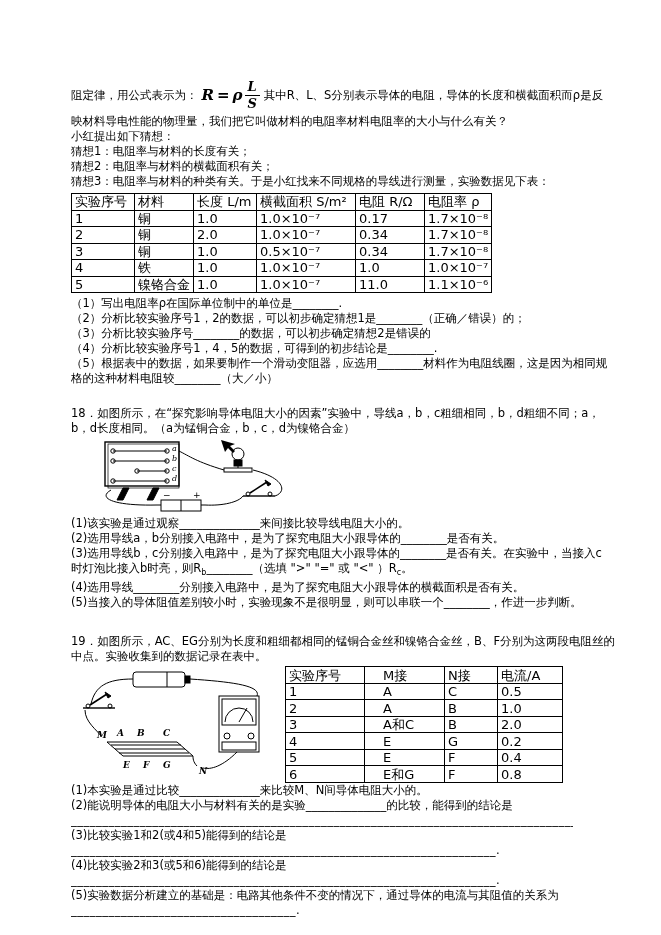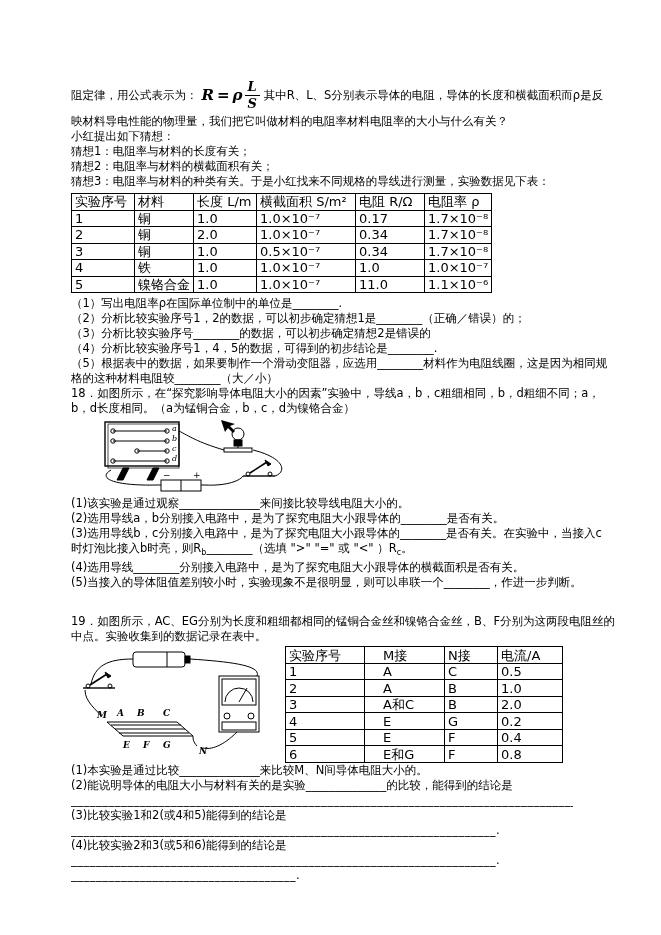--- a/index.html
+++ b/index.html
@@ -22,21 +22,21 @@
   .t1 th:nth-child(2),.t1 td:nth-child(2){width:50px;}
   .t1 th:nth-child(3),.t1 td:nth-child(3){width:56px;}
   .t1 th:nth-child(4),.t1 td:nth-child(4){width:92px;}
   .t1 th:nth-child(5),.t1 td:nth-child(5){width:62px;}
   .t1 th:nth-child(6),.t1 td:nth-child(6){width:60px;}
   .t2 th:nth-child(1),.t2 td:nth-child(1){width:72px;}
   .t2 th:nth-child(2),.t2 td:nth-child(2){width:58px;padding-left:18px;}
   .t2 th:nth-child(3),.t2 td:nth-child(3){width:46px;}
   .t2 th:nth-child(4),.t2 td:nth-child(4){width:58px;}
   .qlist{margin-top:3px;}
-  .sec18{}
+  .sec18{margin-top:20px;}
   .sec19{margin-top:24px;}
   .diagram18{margin:4px 0 2px 22px;display:block;}
   .q19row{display:flex;align-items:flex-start;margin-top:2px;}
   .q19row svg{flex:0 0 auto;}
   .q19row table{margin-left:6px;margin-top:0;}
   .blankline{white-space:nowrap;overflow:hidden;letter-spacing:0.5px;}
   sub{font-size:8px;}
   .svg-label{font-family:"DejaVu Serif",serif;font-style:italic;}
 </style>
 </head>
@@ -306,16 +306,17 @@
       </table>
     </div>
 
     <div class="line">(1)本实验是通过比较______________来比较M、N间导体电阻大小的。</div>
     <div class="line">(2)能说明导体的电阻大小与材料有关的是实验______________的比较，能得到的结论是</div>
     <div class="blankline">__________________________________________________________________________________.</div>
     <div class="line">(3)比较实验1和2(或4和5)能得到的结论是</div>
     <div class="blankline">____________________________________________________________________.</div>
     <div class="line">(4)比较实验2和3(或5和6)能得到的结论是</div>
     <div class="blankline">____________________________________________________________________.</div>
+    <div class="line">(5)实验数据分析建立的基础是：电路其他条件不变的情况下，通过导体的电流与其阻值的关系为</div>
     <div class="blankline">____________________________________.</div>
   </div>
 
 </div>
 
 </body></html>

